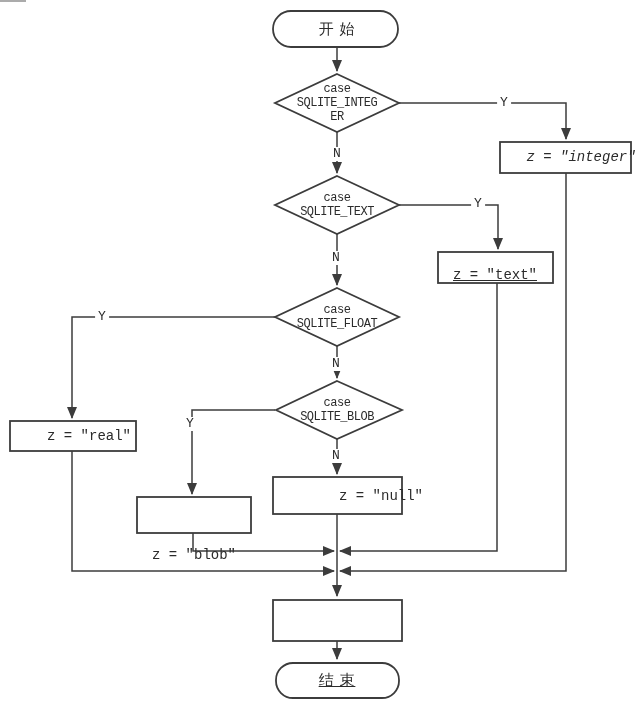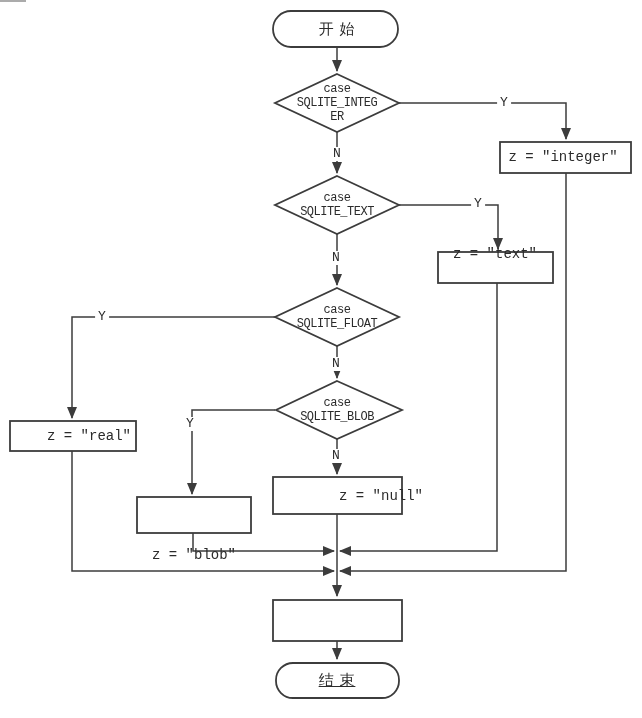--- a/index.html
+++ b/index.html
@@ -89,22 +89,22 @@
   <div class="lbl cjk" style="left:337px;top:29px;">开 始</div>
 
   <div class="lbl dec" style="left:337px;top:103px;"><span>case</span><br><span>SQLITE_INTEG</span><br><span>ER</span></div>
 
   <div class="lbl dec" style="left:337px;top:205px;"><span>case</span><br><span>SQLITE_TEXT</span></div>
 
   <div class="lbl dec" style="left:337px;top:317px;"><span>case</span><br><span>SQLITE_FLOAT</span></div>
 
   <div class="lbl dec" style="left:337px;top:410px;"><span>case</span><br><span>SQLITE_BLOB</span></div>
 
-  <div class="lbl" style="left:563px;top:157px;">z = ″integer″</div>
-  <div class="lbl" style="left:495px;top:254px;">z = ″text″</div>
+  <div class="lbl" style="left:581px;top:157px;font-style:italic;">z = ″integer″</div>
+  <div class="lbl" style="left:495px;top:275px;text-decoration:underline;">z = ″text″</div>
   <div class="lbl" style="left:89px;top:436px;">z = ″real″</div>
   <div class="lbl" style="left:194px;top:515px;margin-top:40px;">z = ″blob″</div>
   <div class="lbl" style="left:337px;top:496px;margin-left:44px;">z = ″null″</div>
 
 
   <div class="lbl cjk" style="left:337px;top:680px;text-decoration:underline;">结 束</div>
 
   <div class="lbl branch" style="left:504px;top:103px;">Y</div>
   <div class="lbl branch" style="left:478px;top:204px;">Y</div>
   <div class="lbl branch" style="left:102px;top:317px;">Y</div>

